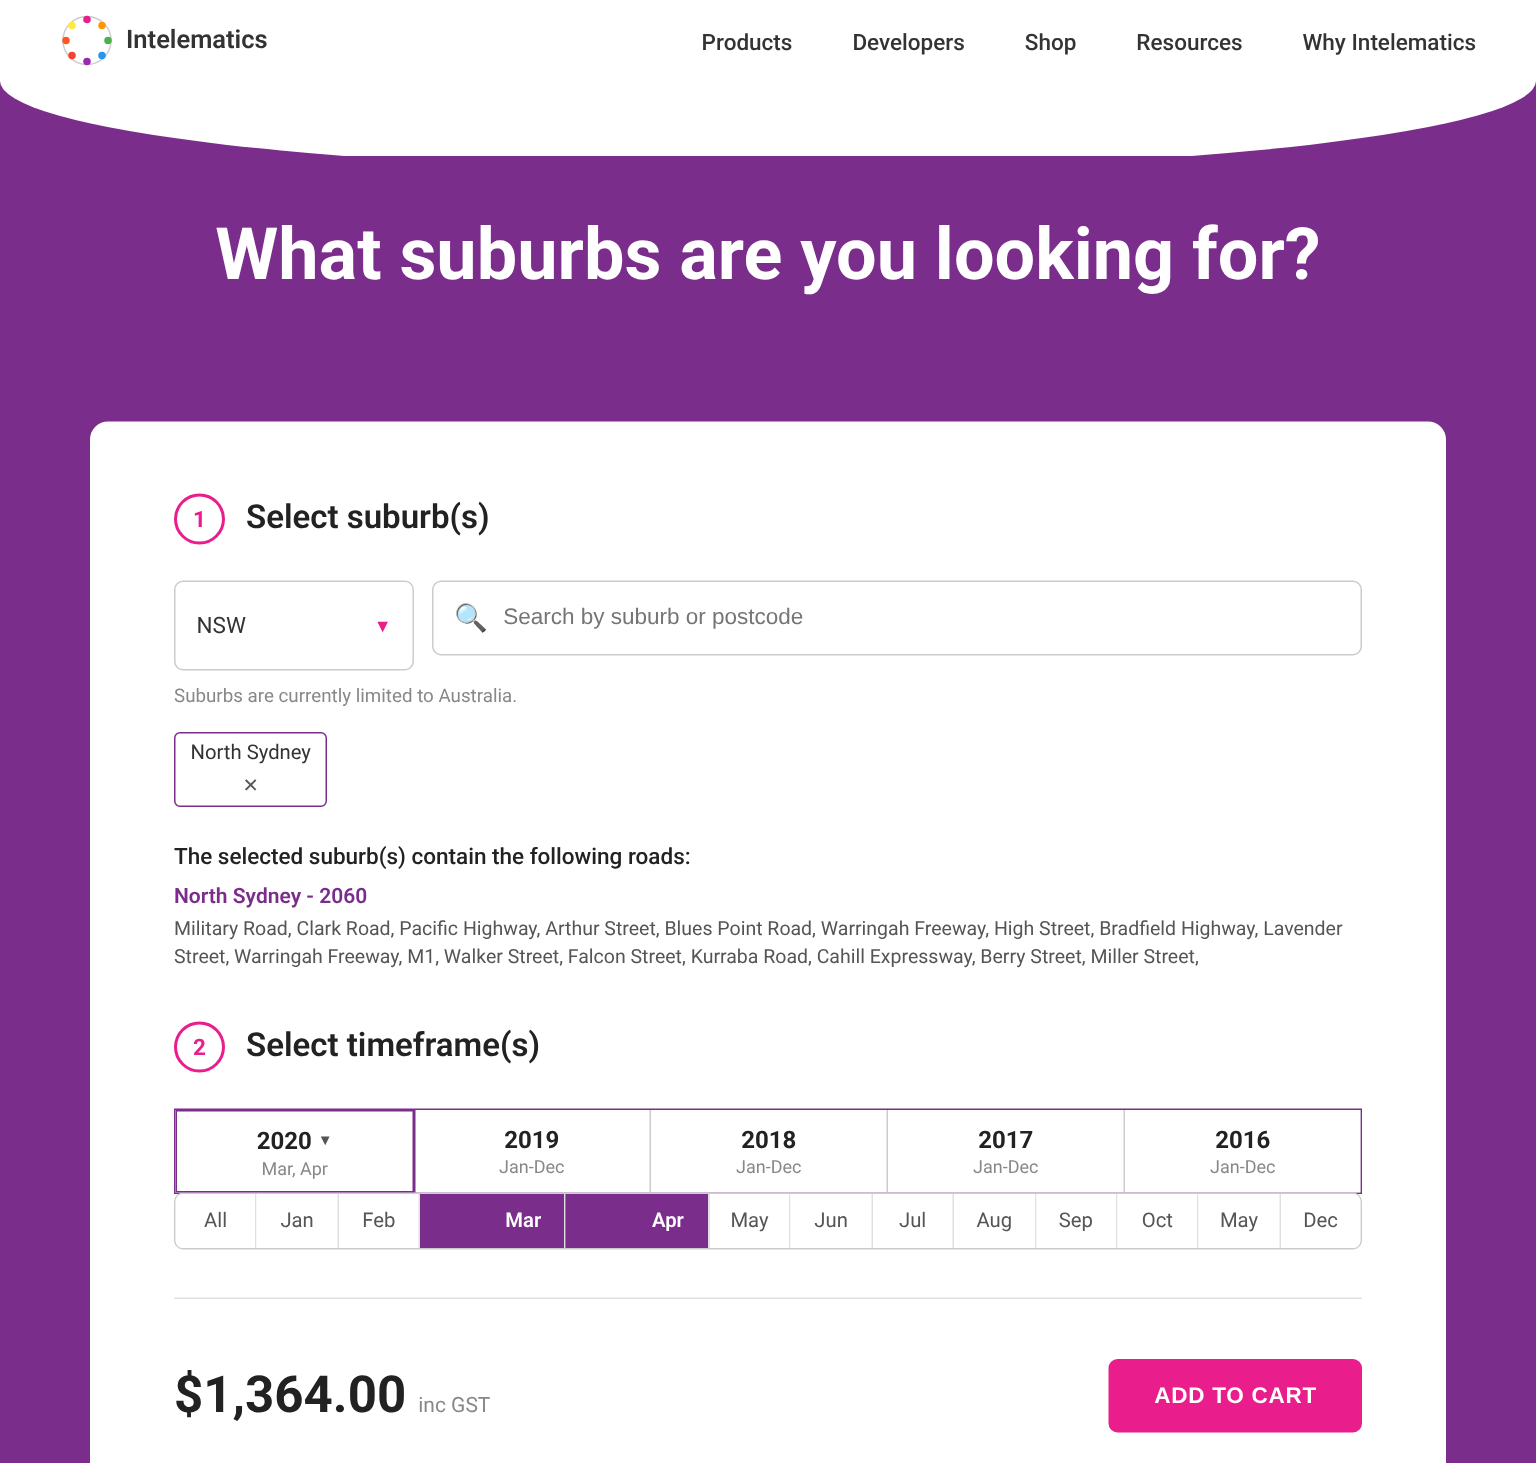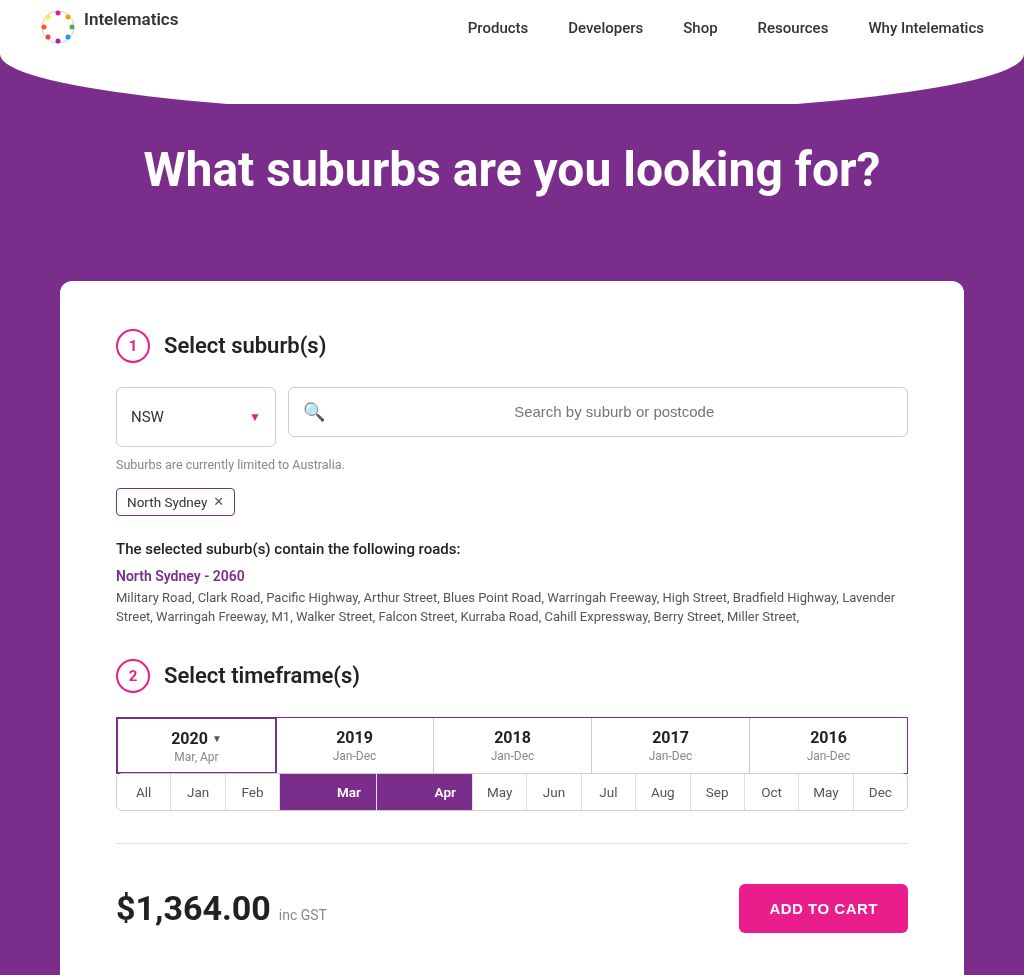--- a/index.html
+++ b/index.html
@@ -15,20 +15,21 @@
       background: #fff;
       height: 54px;
       display: flex;
       align-items: center;
       padding: 0 40px;
       position: relative;
       z-index: 10;
     }
     .nav-logo {
       display: flex;
+      align-items: center;
       gap: 8px;
       margin-right: auto;
     }
     .nav-logo-icon {
       width: 36px;
       height: 36px;
     }
     .nav-logo-text {
       font-size: 17px;
       font-weight: 600;
@@ -148,21 +149,20 @@
       color: #e91e8c;
       font-size: 18px;
     }
     .search-input {
       border: none;
       outline: none;
       font-size: 15px;
       color: #999;
       flex: 1;
       background: transparent;
-      text-align: center;
     }
     .suburb-limit-text {
       font-size: 12.5px;
       color: #888;
       margin-bottom: 16px;
     }
 
     
     .tags-row {
       display: flex;
@@ -173,20 +173,21 @@
     .tag {
       display: flex;
       align-items: center;
       gap: 6px;
       border: 1.5px solid #7b2d8b;
       border-radius: 4px;
       padding: 5px 10px;
       font-size: 13.5px;
       color: #333;
       background: #fff;
+      flex-direction: column;
     }
     .tag-remove {
       cursor: pointer;
       color: #555;
       font-size: 13px;
     }
 
     
     .roads-heading {
       font-size: 15px;

